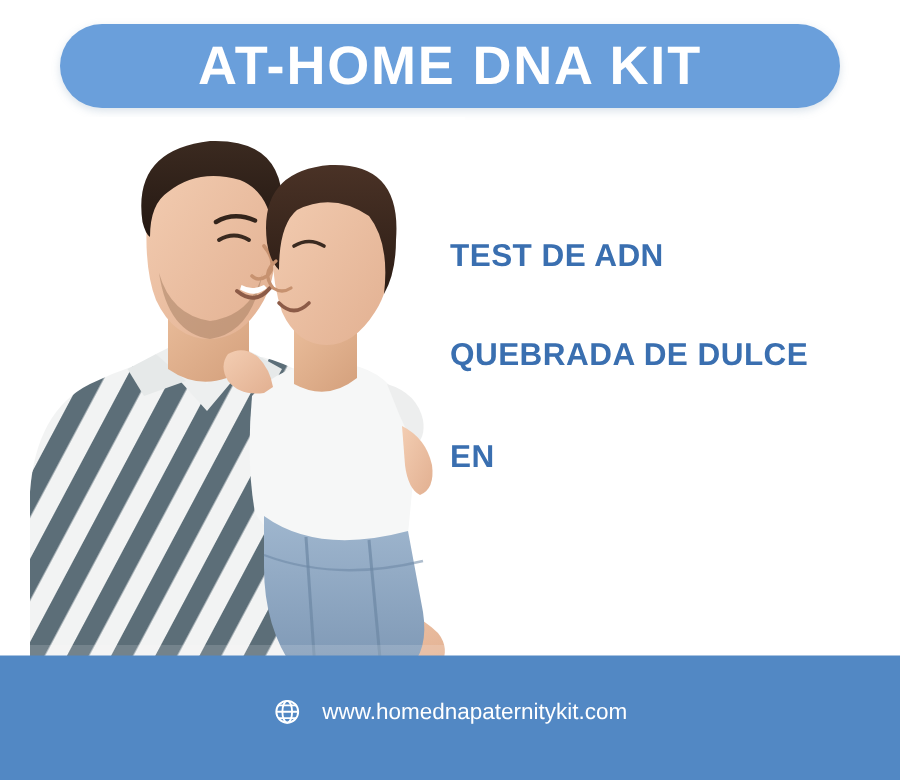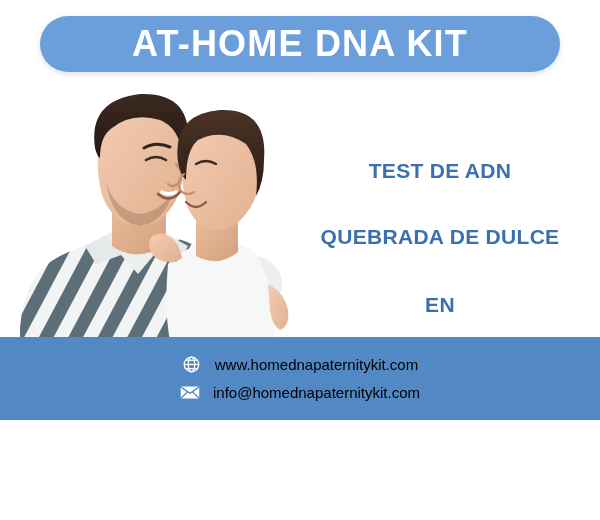--- a/index.html
+++ b/index.html
@@ -6,21 +6,21 @@
     margin: 0;
     padding: 0;
     background: #ffffff;
   }
   body {
     font-family: "Liberation Sans", sans-serif;
   }
   #card {
     position: relative;
     width: 600px;
-    height: 420px;
+    height: 520px;
     overflow: hidden;
     background: #ffffff;
   }
 
   
   .header-badge {
     position: absolute;
     left: 40px;
     top: 16px;
     width: 520px;
@@ -51,21 +51,21 @@
     overflow: hidden;
   }
   .photo svg { display: block; }
 
   
   .headline {
     position: absolute;
     left: 300px;
     top: 160px;
     width: 280px;
-    text-align: center;
+    text-align: left;
   }
   .headline-line {
     color: #3A6FB0;
     font-size: 21px;
     font-weight: 700;
     letter-spacing: 0.3px;
     line-height: 1;
     white-space: nowrap;
   }
   .headline-line.l1 { margin: 0 0 0 0; }
@@ -87,21 +87,21 @@
     gap: 8px;
   }
   .footer-row {
     display: flex;
     align-items: center;
     justify-content: center;
   }
   .footer-item {
     display: flex;
     align-items: center;
-    color: #000000;
+    color: #ffffff;
     font-size: 15px;
     line-height: 1;
     white-space: nowrap;
   }
   .footer-item .ftext { margin-left: 13px; }
   .footer-item + .footer-item { margin-left: 34px; }
   .ficon {
     display: inline-flex;
     align-items: center;
     justify-content: center;
@@ -228,28 +228,17 @@
             <line x1="4.3" y1="6.6" x2="19.7" y2="6.6"></line>
             <line x1="4.3" y1="17.4" x2="19.7" y2="17.4"></line>
           </svg>
         </span>
         <span class="ftext">www.homednapaternitykit.com</span>
       </div>
     </div>
 
     <div class="footer-row">
 
-      <div class="footer-item">
-        <span class="ficon">
-          <svg width="21" height="19" viewBox="0 0 26 20" fill="none">
-            <rect x="1" y="2.2" width="24" height="15.6" rx="1.2" fill="#ffffff"></rect>
-            <path d="M1.8 3.2 L13 11.2 L24.2 3.2" stroke="#5288C4" stroke-width="1.8" fill="none" stroke-linecap="round" stroke-linejoin="round"></path>
-            <path d="M1.8 16.8 L9.6 9.4" stroke="#5288C4" stroke-width="1.5" fill="none" stroke-linecap="round"></path>
-            <path d="M24.2 16.8 L16.4 9.4" stroke="#5288C4" stroke-width="1.5" fill="none" stroke-linecap="round"></path>
-          </svg>
-        </span>
-        <span class="ftext">info@homednapaternitykit.com</span>
-      </div>
     </div>
 
   </div>
 
 </div>
 
 </body></html>

